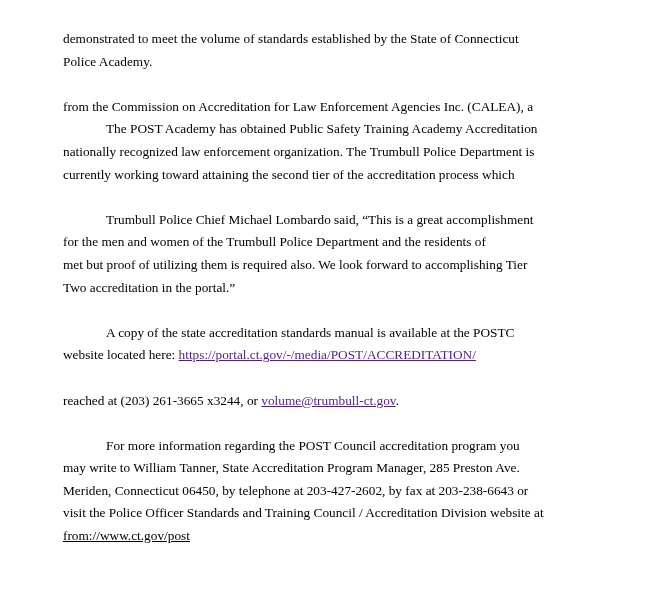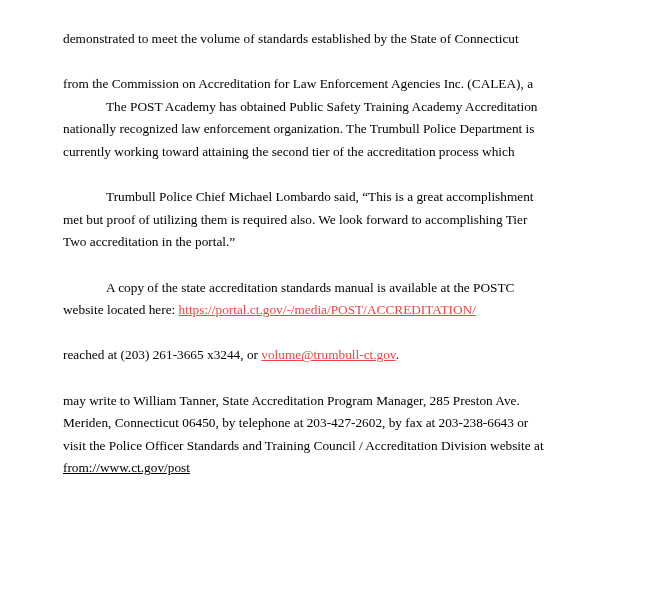--- a/index.html
+++ b/index.html
@@ -31,69 +31,72 @@
       display: block;
       height: 22.6px;
     }
     .indent {
       padding-left: 43px;
     }
     .gap {
       height: 22.6px;
     }
     a.link-blue {
-      color: #ef4444;
+      color: #4c1d95;
       text-decoration: underline;
     }
     a.link-black {
       color: #000000;
       text-decoration: underline;
     }
   </style>
 </head>
 <body>
 
 <div class="page">
 
   <div class="para">
     <span class="line">demonstrated to meet the volume of standards established by the State of Connecticut</span>
+    <span class="line">Police Academy.</span>
   </div>
 
   <div class="gap"></div>
 
   <div class="para">
     <span class="line">from the Commission on Accreditation for Law Enforcement Agencies Inc. (CALEA), a</span>
     <span class="line indent">The POST Academy has obtained Public Safety Training Academy Accreditation</span>
     <span class="line">nationally recognized law enforcement organization.  The Trumbull Police Department is</span>
     <span class="line">currently working toward attaining the second tier of the accreditation process which</span>
   </div>
 
   <div class="gap"></div>
 
   <div class="para">
     <span class="line indent">Trumbull Police Chief Michael Lombardo said, “This is a great accomplishment</span>
+    <span class="line">for the men and women of the Trumbull Police Department and the residents of</span>
     <span class="line">met but proof of utilizing them is required also.  We look forward to accomplishing Tier</span>
     <span class="line">Two accreditation in the portal.”</span>
   </div>
 
   <div class="gap"></div>
 
   <div class="para">
     <span class="line indent">A copy of the state accreditation standards manual is available at the POSTC</span>
     <span class="line"><span>website located here: </span><a class="link-blue" href="#">https://portal.ct.gov/-/media/POST/ACCREDITATION/</a></span>
   </div>
 
   <div class="gap"></div>
 
   <div class="para">
     <span class="line"><span>reached at (203) 261-3665 x3244, or </span><a class="link-blue" href="#">volume@trumbull-ct.gov</a><span>.</span></span>
   </div>
 
   <div class="gap"></div>
 
   <div class="para">
+    <span class="line indent">For more information regarding the POST Council accreditation program you</span>
     <span class="line">may write to William Tanner, State Accreditation Program Manager, 285 Preston Ave.</span>
     <span class="line">Meriden, Connecticut 06450, by telephone at 203-427-2602, by fax at 203-238-6643 or</span>
     <span class="line">visit the Police Officer Standards and Training Council / Accreditation Division website at</span>
     <span class="line"><a class="link-black" href="#">from://www.ct.gov/post</a></span>
   </div>
 
 </div>
 
 </body></html>

